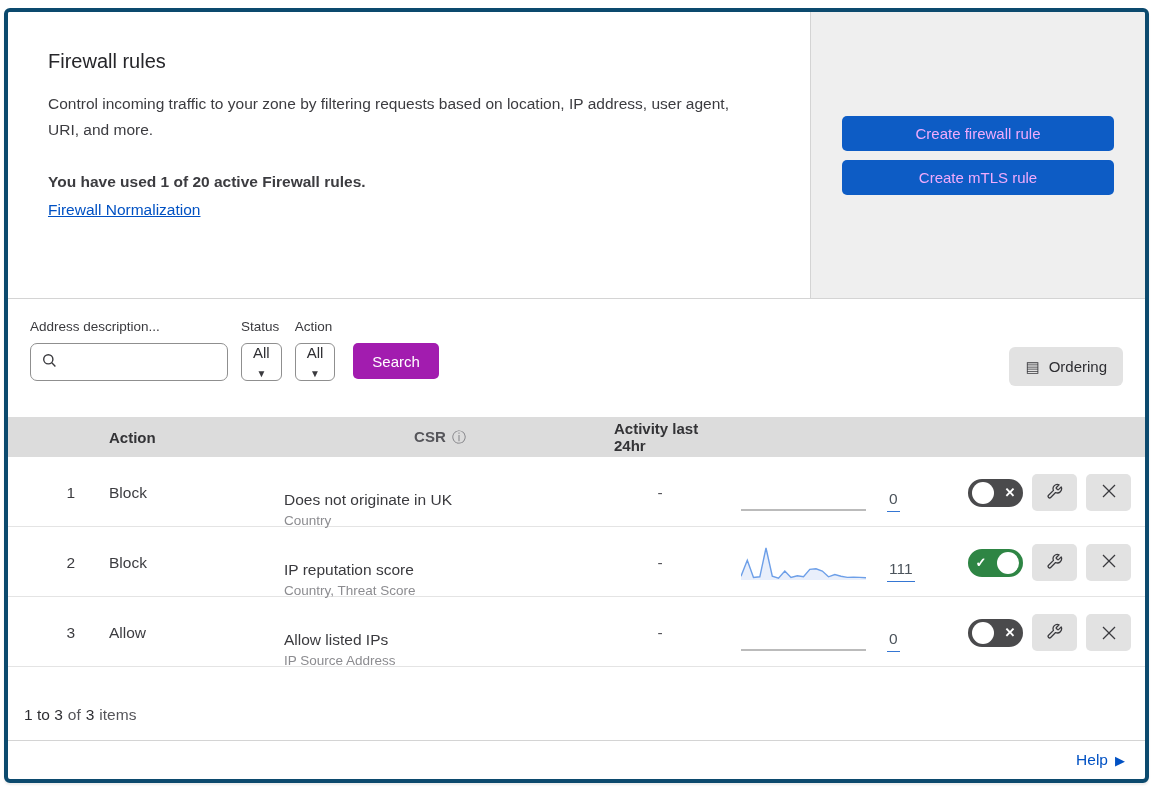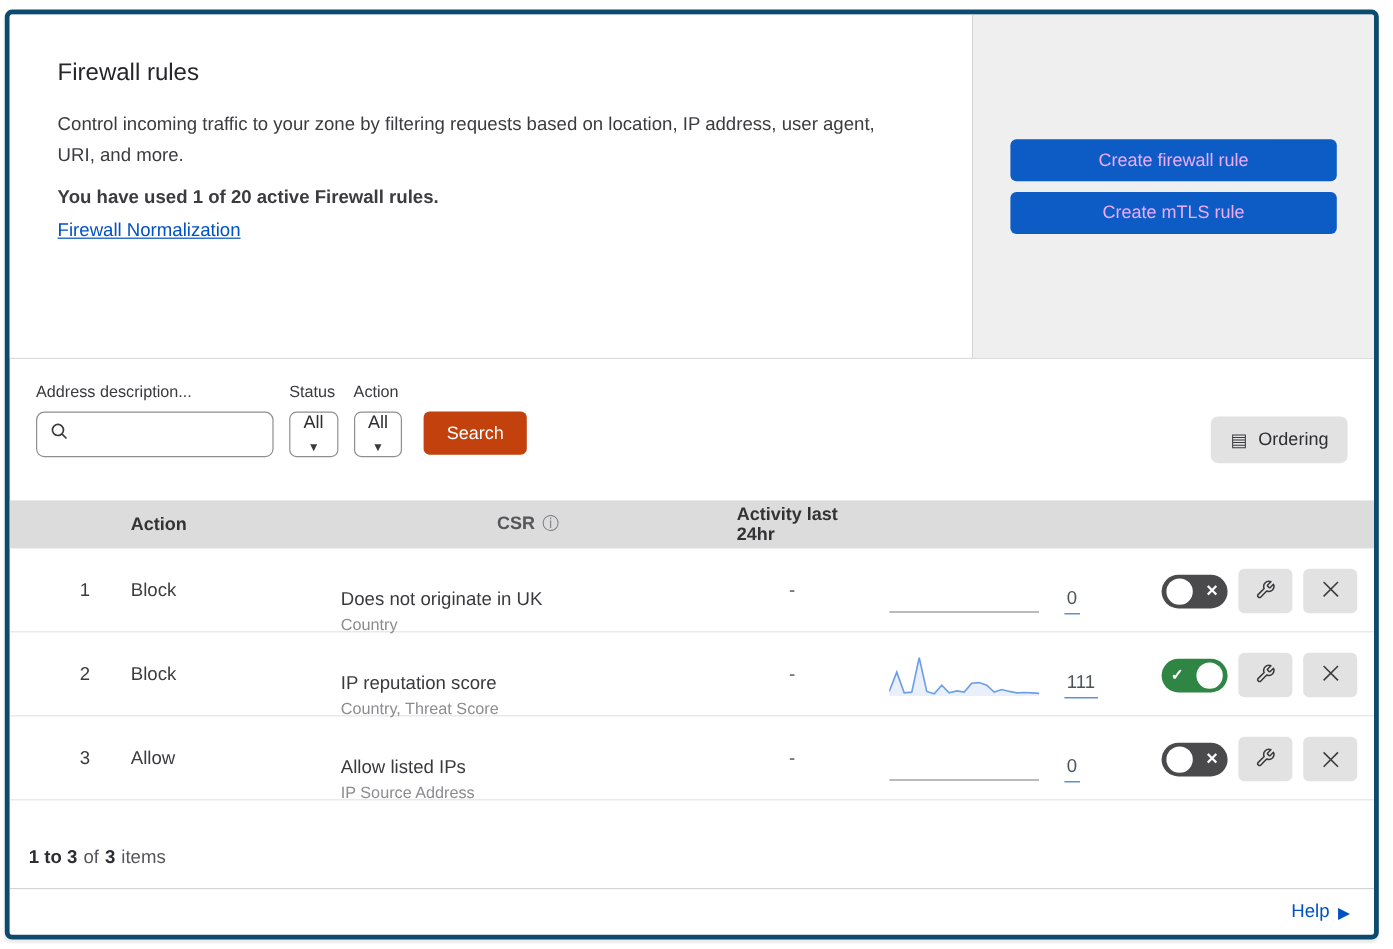--- a/index.html
+++ b/index.html
@@ -9,21 +9,21 @@
     border: 4px solid #0c4a6e; border-radius: 6px; background: #fff;
     display: flex; flex-direction: column; overflow: hidden;
     box-shadow: 0 2px 2px rgba(0,0,0,0.08);
   }
   
   .top { display: flex; height: 287px; border-bottom: 1px solid #d4d4d4; flex: 0 0 auto; }
   .intro { flex: 0 0 803px; padding: 32px 40px; border-right: 1px solid #d4d4d4; background: #fff; }
   .page-title { font-size: 20px; font-weight: 500; color: #26262a; margin: 6px 0 18px; }
   .intro p { font-size: 15.5px; line-height: 1.65; color: #3c3c40; }
   .intro .desc { max-width: 710px; }
-  .intro .usage { font-weight: 700; margin-top: 10px; }
+  .intro .usage { font-weight: 700; margin-top: 27px; }
   .intro .norm { margin-top: 26px; }
   .intro .norm b { font-weight: 700; }
   .cfg-link { display: inline-block; margin-top: 6px; font-size: 15.5px; color: #0051c3; text-decoration: underline; cursor: pointer; }
   .cta { flex: 1; background: #efefef; display: flex; flex-direction: column; align-items: center; justify-content: center; gap: 9px; }
   .btn-blue {
     width: 272px; height: 35px; background: #0d5cc5; color: #f0abfc; border: none; border-radius: 5px;
     font-size: 15px; font-family: inherit; cursor: pointer; display: flex; align-items: center; justify-content: center;
   }
   
   .filterbar { position: relative; height: 118px; padding: 20px 22px 0; display: flex; align-items: flex-start; gap: 13px; flex: 0 0 auto; }
@@ -33,21 +33,21 @@
     width: 198px; height: 38px; border: 1px solid #8f8f8f; border-radius: 7px; background: #fff;
     display: flex; align-items: center; padding-left: 11px; gap: 7px;
   }
   .search-box input { border: none; outline: none; flex: 1; height: 100%; font-size: 15px; font-family: inherit; background: transparent; border-radius: 7px; }
   .select-box {
     height: 38px; border: 1px solid #8f8f8f; border-radius: 6px; background: #fff; cursor: pointer;
     display: flex; align-items: center; gap: 7px; padding: 0 11px; font-size: 15px; color: #2e2e32; flex-direction: column;
   }
   .select-box .arrow { font-size: 10px; color: #3a3a3e; }
   .btn-search {
-    margin-top: 24px; height: 36px; padding: 0 19px; background: #c2410c; color: #fff; border: none; border-radius: 5px;
+    margin-top: 24px; height: 36px; padding: 0 19px; background: #a21caf; color: #fff; border: none; border-radius: 5px;
     font-size: 15px; font-family: inherit; cursor: pointer; margin-left: 5px;
   }
   .btn-ordering {
     position: absolute; right: 22px; top: 48px; height: 39px; padding: 0 16px;
     background: #e2e2e2; border: none; border-radius: 6px; font-size: 15px; font-family: inherit; color: #2e2e32;
     display: flex; align-items: center; gap: 9px; cursor: pointer;
   }
   .btn-ordering .oicon { font-size: 15px; color: #3a3a3e; }
   
   .grid-cols { display: grid; grid-template-columns: 92px 175px 330px 110px 245px 183px; }
@@ -73,21 +73,21 @@
   .toggle.off { background: #4a4a4c; }
   .toggle.off .t-knob { order: 0; }
   .toggle.off .t-x { order: 1; }
   .toggle.on { background: #2e8544; }
   .toggle.on .t-check { order: 0; }
   .toggle.on .t-knob { order: 1; }
   
   .icon-btn { width: 45px; height: 37px; background: #e2e2e2; border: none; border-radius: 5px; display: flex; align-items: center; justify-content: center; cursor: pointer; }
   
   .tfoot { height: 73px; display: flex; align-items: flex-end; padding: 0 0 16px 16px; font-size: 15.5px; color: #55555a; flex: 0 0 auto; }
-  .tfoot b { color: #2e2e32; font-weight: 700; }
+  .tfoot b { color: #2e2e32; font-weight: 400; }
   .tfoot span { margin-right: 5px; }
   .helpbar { border-top: 1px solid #d4d4d4; flex: 1; display: flex; align-items: center; justify-content: flex-end; padding-right: 20px; }
   .help-link { color: #0051c3; font-size: 15.5px; display: flex; align-items: center; gap: 7px; cursor: pointer; text-decoration: none; }
   .help-link .harrow { font-size: 13px; }
 </style>
 </head>
 <body>
 
 <div class="outer">
 

